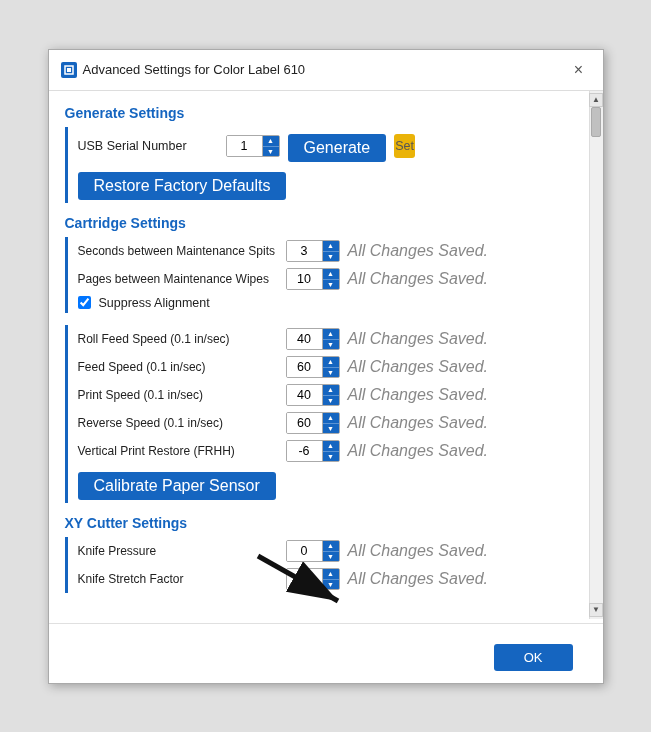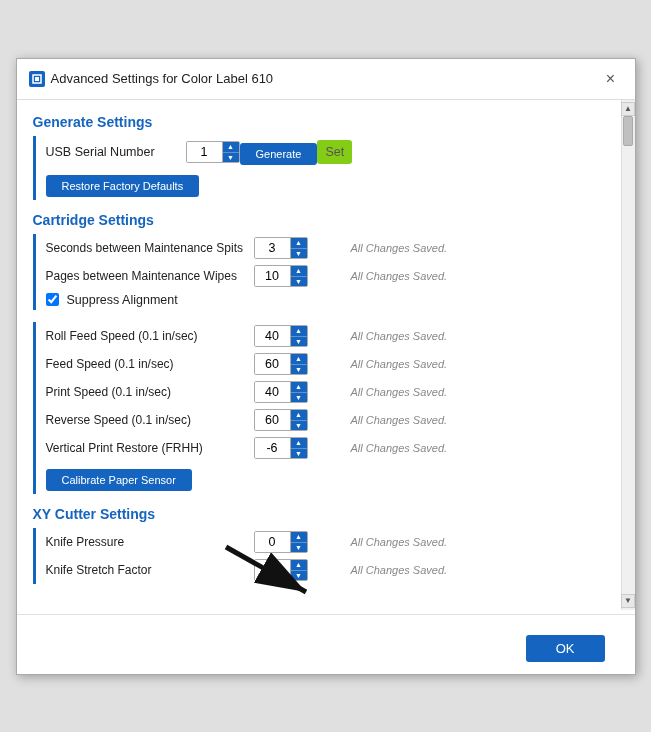--- a/index.html
+++ b/index.html
@@ -6,21 +6,21 @@
     body {
       background: #e0e0e0;
       display: flex;
       justify-content: center;
       align-items: center;
       min-height: 100vh;
       font-family: 'Segoe UI', Arial, sans-serif;
       font-size: 13px;
     }
     .dialog {
-      width: 620px;
+      width: 556px;
       background: #fff;
       border: 1px solid #aaa;
       box-shadow: 2px 2px 10px rgba(0,0,0,0.3);
       display: flex;
       flex-direction: column;
       justify-content: space-between;
     }
     .title-bar {
       background: #fff;
       border-bottom: 1px solid #ddd;
@@ -173,23 +173,22 @@
       color: white;
       font-size: 7px;
       padding: 0;
       line-height: 1;
     }
     .spinner-btn + .spinner-btn {
       border-top: 1px solid rgba(255,255,255,0.3);
     }
     .status-text {
       color: #888;
-      font-size: 11px;
+      font-size: 16px;
       font-style: italic;
-      margin-left: 35px;
     }
 
     .checkbox-row {
       display: flex;
       align-items: center;
       gap: 8px;
       padding: 3px 0;
     }
     .checkbox-row input[type="checkbox"] {
       width: 13px;
@@ -201,37 +200,38 @@
       font-size: 12.5px;
     }
 
     .btn-primary {
       background: #1565c0;
       color: white;
       border: none;
       padding: 5px 16px;
       border-radius: 3px;
       cursor: pointer;
-      font-size: 11px;
+      font-size: 16px;
       font-weight: 500;
       margin-top: 4px;
     }
     .btn-secondary {
-      background: #84cc16;
+      background: #eab308;
       color: #555;
       border: none;
-      padding: 5px 8px;
+      padding: 5px 1px;
       border-radius: 3px;
       cursor: pointer;
       font-size: 12.5px;
     }
 
     .usb-row {
       display: flex;
       align-items: center;
+      gap: 8px;
       padding: 3px 0;
     }
     .usb-label {
       min-width: 140px;
       color: #222;
       font-size: 12.5px;
     }
 
     .footer {
       display: flex;

